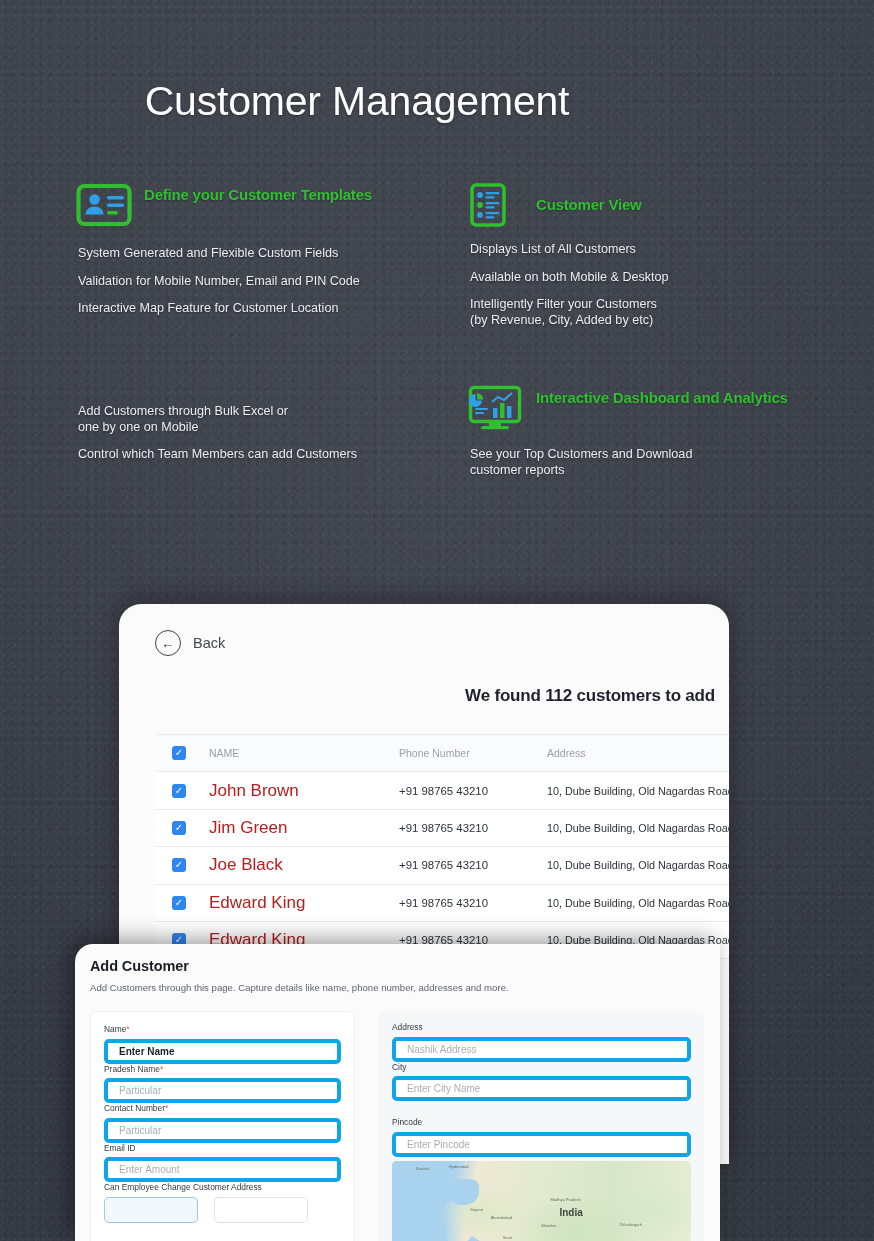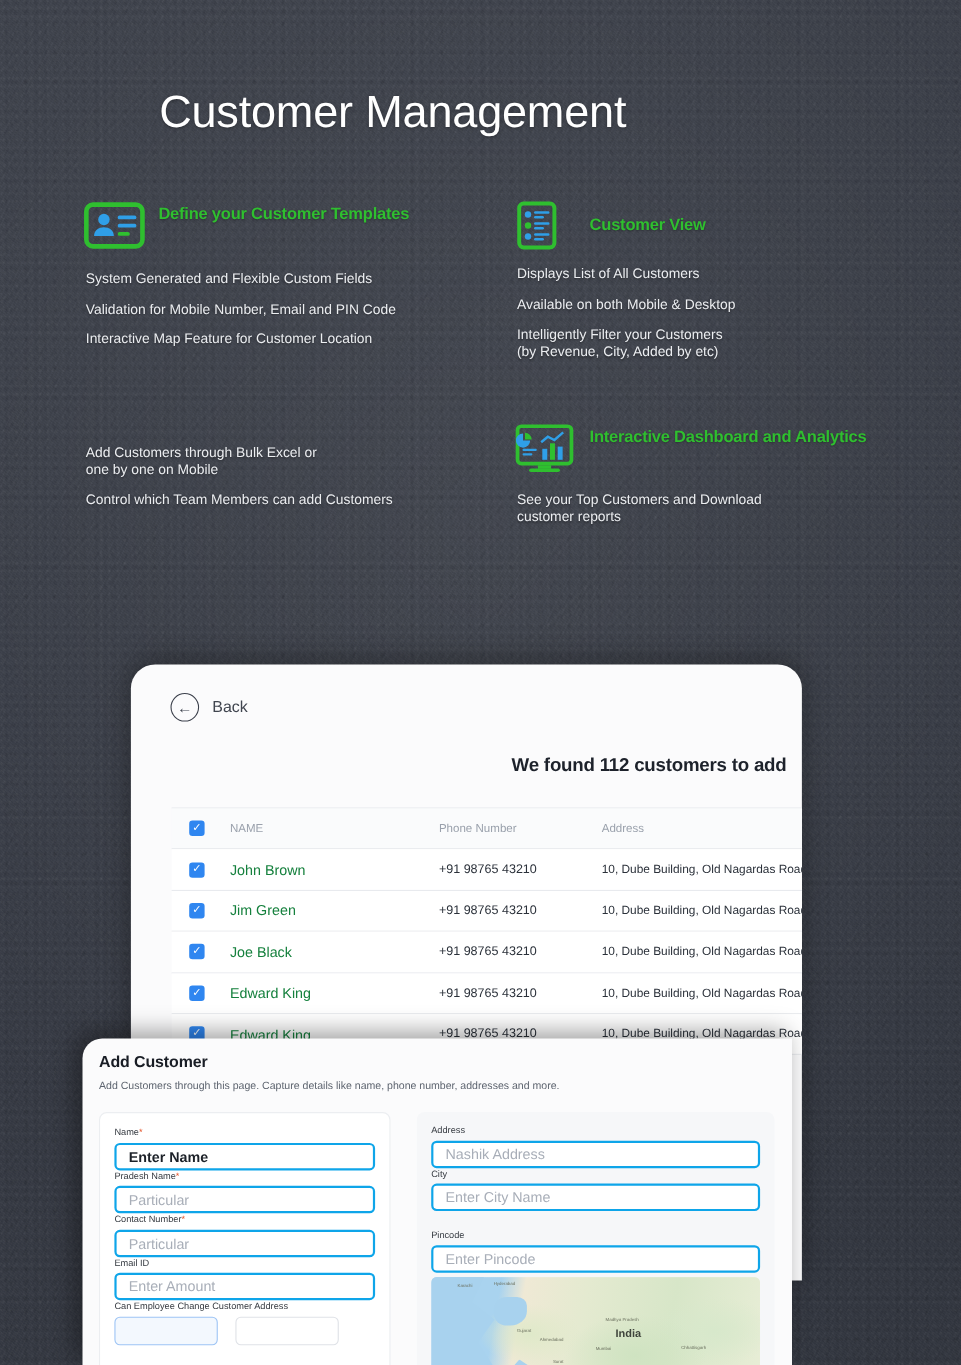--- a/index.html
+++ b/index.html
@@ -128,21 +128,21 @@
 
   .chk {
     width: 14px; height: 14px; border-radius: 3px;
     background: #2f86f0;
     display: flex; align-items: center; justify-content: center;
     color: #fff; font-size: 10px; line-height: 1;
   }
   .trow.head .c-name,
   .trow.head .c-phone,
   .trow.head .c-addr { color: #9aa1ac; font-size: 10.5px; }
-  .trow .c-name  { color: #15803d; font-size: 13px; }
+  .trow .c-name  { color: #b91c1c; font-size: 17px; }
   .trow .c-phone { color: #2b313a; font-size: 11.4px; }
   .trow .c-addr  { color: #2b313a; font-size: 10.8px; white-space: nowrap; }
 
   .shot-lower {
     position: absolute;
     left: 75px; top: 944px;
     width: 645px; height: 297px;
     background: #fbfbfc;
     border-radius: 18px 0 0 0;
     overflow: hidden;
@@ -152,23 +152,23 @@
   .ac-sub   { padding: 8px 0 0 15px; font-size: 9.6px; color: #5d646f; }
 
   .ac-panels { display: flex; gap: 24px; padding: 18px 0 0 15px; }
   .ac-left  { width: 265px; background: #ffffff; border: 1px solid #eceef1; border-radius: 7px; padding: 12px 13px 0 13px; }
   .ac-right { width: 325px; background: #f6f7f9; border-radius: 7px; padding: 11px 13px 0 13px; }
 
   .fld { margin-bottom: 0; }
   .fld-label { font-size: 8.4px; color: #33383f; margin-bottom: 4.5px; }
   .req { color: #e4572e; }
   .fld-input {
-    height: 25px; border: 2px solid #0ea5e9; border-radius: 5px;
+    height: 25px; border: 4px solid #0ea5e9; border-radius: 5px;
     background: #fff; display: flex; align-items: center;
-    padding-left: 11px; font-size: 13px; color: #a8aeb8;
+    padding-left: 11px; font-size: 10px; color: #a8aeb8;
   }
   .fld-input.filled { color: #1c2128; font-weight: bold; }
 
   .radio-row { display: flex; gap: 16px; margin-top: 2px; }
   .radio-box {
     width: 94px; height: 26px; border-radius: 5px;
     display: flex; align-items: center; gap: 8px; padding-left: 12px;
     border: 1px solid #dfe2e7; background: #fff;
     font-size: 9.2px; color: #262b33;
   }

